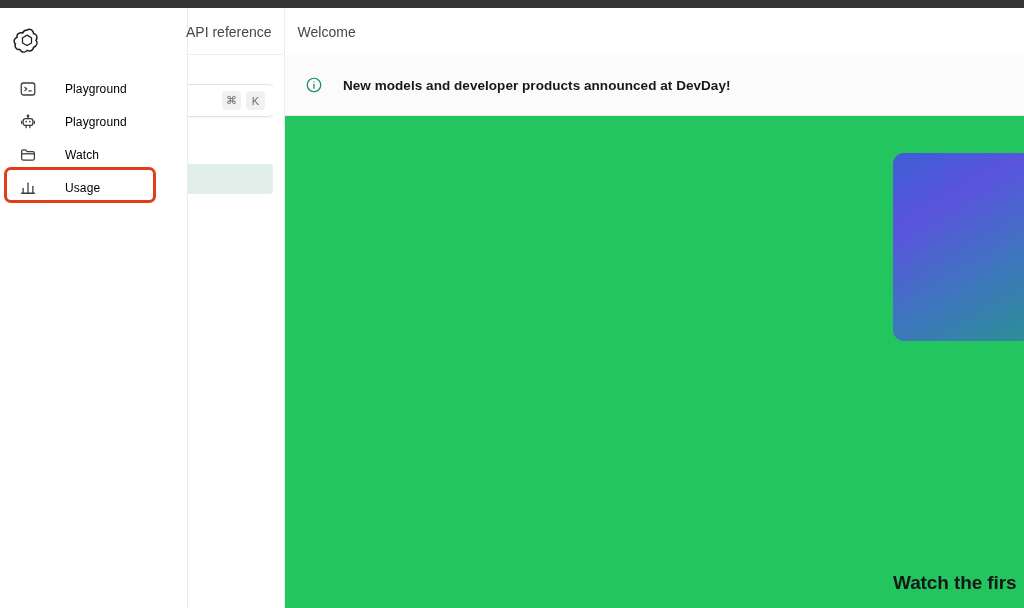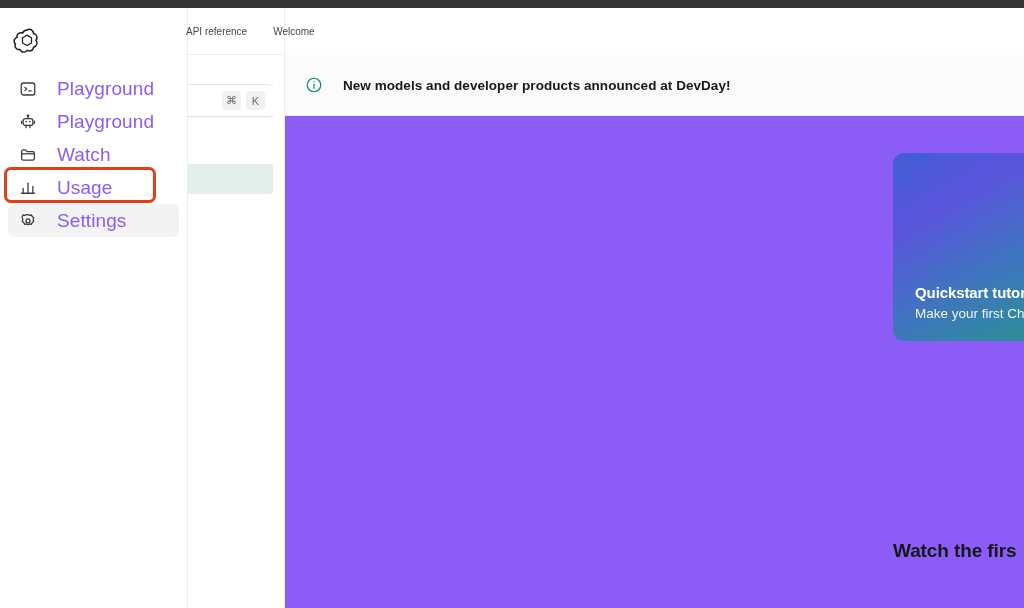--- a/index.html
+++ b/index.html
@@ -28,27 +28,27 @@
     width:188px; height:46px;
     display:flex; align-items:center;
     padding-left:12px;
   }
   .logo-mark{ width:30px; height:30px; }
 
   .nav-list{ margin-top:8px; padding:0 8px; }
   .nav-item{
     position:relative;
     display:flex; align-items:center;
-    gap:20px;
+    gap:28px;
     height:33px;
     padding-left:10px;
     border-radius:7px;
     cursor:pointer;
-    color:#8b5cf6;
-    font-size:19px;
+    color:#000000;
+    font-size:12px;
     letter-spacing:.1px;
   }
   .nav-item .ico{
     width:19px; height:19px;
     display:flex; align-items:center; justify-content:center;
     flex:0 0 19px;
     color:#3b3c44;
   }
   .nav-item .ico svg{ width:18px; height:18px; display:block; }
   .nav-item.is-active{ background:#f3f3f3; }
@@ -112,42 +112,43 @@
     position:absolute; left:275px; top:62px;
     width:7px; height:543px;
     background:#cfcfcf;
     border-radius:4px;
   }
 
   
   .main{
     position:absolute; left:284px; top:8px;
     width:740px; height:600px;
-    background:#8b5cf6;
+    background:#22c55e;
     border-left:1px solid #ededed;
     overflow:hidden;
+    text-align:right;
   }
   .main-topbar{
     position:absolute; left:0; top:0;
     width:740px; height:47px;
     background:#ffffff;
   }
 
   
   .topnav{
     position:absolute; left:188px; top:8px;
     width:836px; height:47px;
     display:flex; align-items:center;
     gap:26px;
     padding-left:0px;
     background:transparent;
     z-index:20;
   }
   .topnav a{
-    font-size:10px;
+    font-size:14px;
     color:#45464f;
     text-decoration:none;
     white-space:nowrap;
   }
   .topnav a:first-child{ margin-left:-2px; }
 
   
   .banner{
     position:absolute; left:0; top:47px;
     width:740px; height:61px;
@@ -204,21 +205,21 @@
     letter-spacing:-.1px;
     white-space:nowrap;
   }
   .card-sub{
     margin-top:5px;
     font-size:13.5px;
     color:#eaf4f2;
     white-space:nowrap;
   }
   .watch-h2{
-    position:absolute; left:608px; top:532px;
+    position:absolute; left:608px; top:564px;
     font-size:19px;
     font-weight:700;
     color:#16171b;
     letter-spacing:-.1px;
     white-space:nowrap;
   }
 </style>
 </head>
 <body>
 
@@ -280,29 +281,20 @@
         <svg viewBox="0 0 24 24" fill="none" stroke="currentColor" stroke-width="1.7" stroke-linecap="round">
           <path d="M5.5 19V12.5"></path>
             <path d="M12 19V5.5"></path>
             <path d="M18.5 19v-9"></path>
           <path d="M3.5 19h17"></path>
         </svg>
       </span>
       <span class="lbl">Usage</span>
     </div>
 
-    <div class="nav-item is-active">
-      <span class="ico">
-        <svg viewBox="0 0 24 24" fill="none" stroke="currentColor" stroke-width="1.7" stroke-linejoin="round">
-          <path d="M12 3.4l2.3 1 2.4-.4 1 2.3 1.9 1.5-.7 2.4.7 2.4-1.9 1.5-1 2.3-2.4-.4-2.3 1-2.3-1-2.4.4-1-2.3-1.9-1.5.7-2.4-.7-2.4L4.3 6.3l1-2.3 2.4.4 2.3-1z"></path>
-          <circle cx="12" cy="11.9" r="2.6"></circle>
-        </svg>
-      </span>
-      <span class="lbl">Settings</span>
-    </div>
 
   </nav>
 
   <div class="annot-box"></div>
 </aside>
 
 <section class="mid-panel">
   <div class="mid-topbar"></div>
 
   <div class="search-box">

